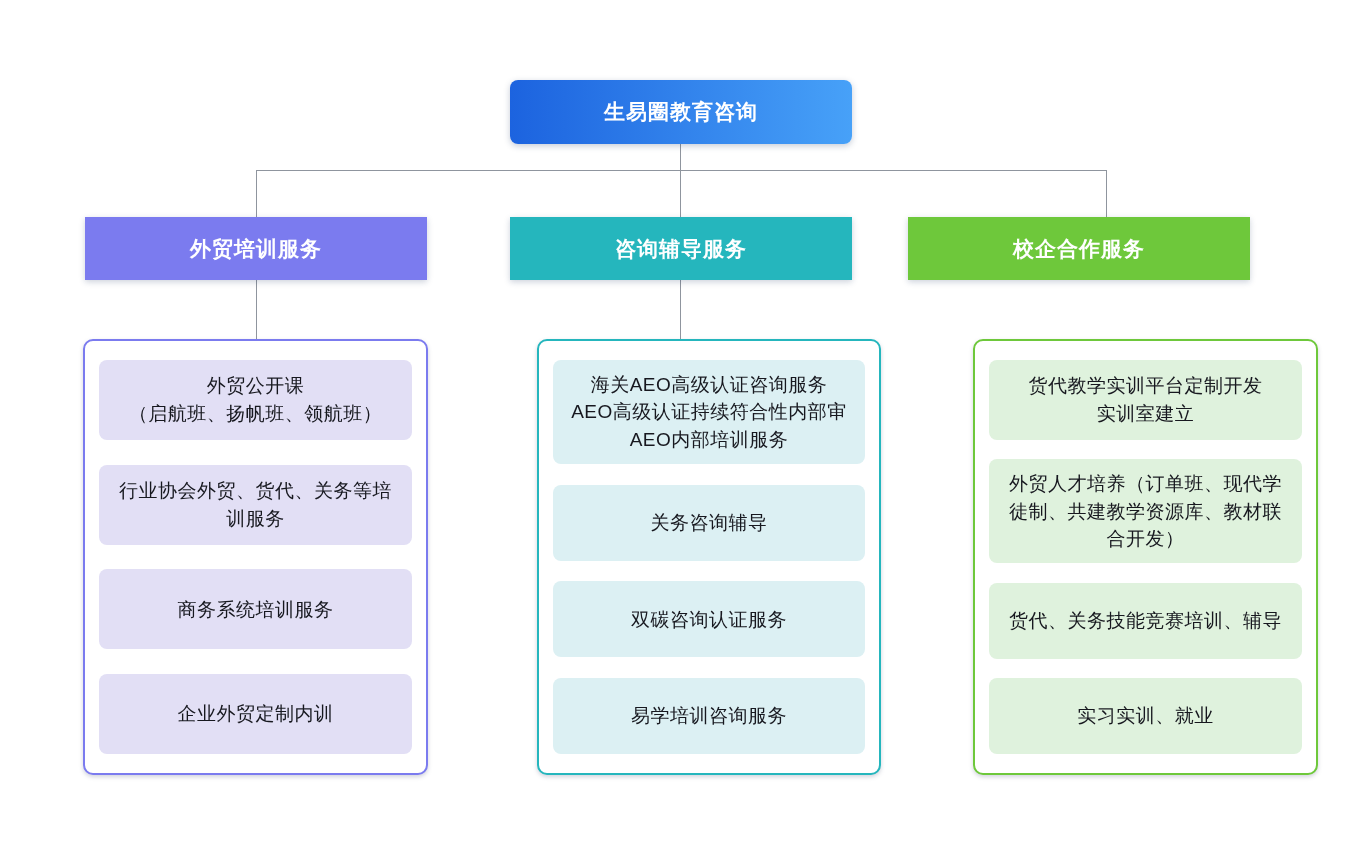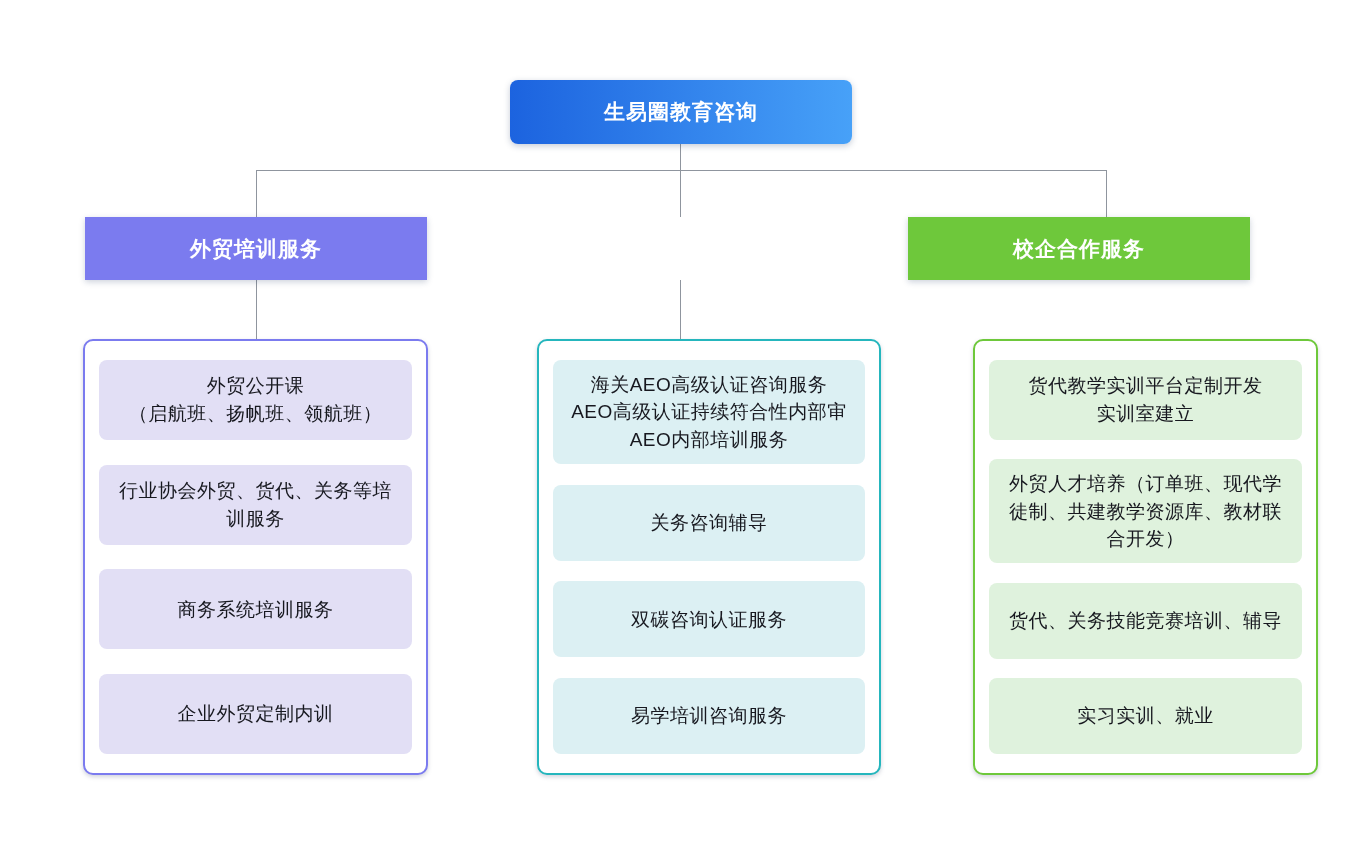--- a/index.html
+++ b/index.html
@@ -86,20 +86,23 @@
   <div class="line" style="left: 256px; top: 280px; width: 1px; height: 59px; background: rgb(143, 149, 158);"></div>
   <div class="line" style="left: 680px; top: 280px; width: 1px; height: 59px; background: rgb(143, 149, 158);"></div>
 
   <div class="root-node" style="background: linear-gradient(90deg, rgb(28, 99, 223), rgb(71, 161, 248));">
     <span>生易圈教育咨询</span>
   </div>
 
   <div class="branch-header bh0" style="--branch-color: #7b7bef; --item-bg: #e2dff5;">
     <span>外贸培训服务</span>
   </div>
+  <div class="branch-header bh1" style="--branch-color: #25b6bd; --item-bg: #dcf0f3;">
+    <span>咨询辅导服务</span>
+  </div>
   <div class="branch-header bh2" style="--branch-color: #6ec83b; --item-bg: #dff2dd;">
     <span>校企合作服务</span>
   </div>
 
   <div class="group g0" style="--branch-color: #7b7bef; --item-bg: #e2dff5;">
     <div class="leaf mh80">外贸公开课
 （启航班、扬帆班、领航班）</div>
     <div class="leaf mh80">行业协会外贸、货代、关务等培
 训服务</div>
     <div class="leaf mh80">商务系统培训服务</div>

